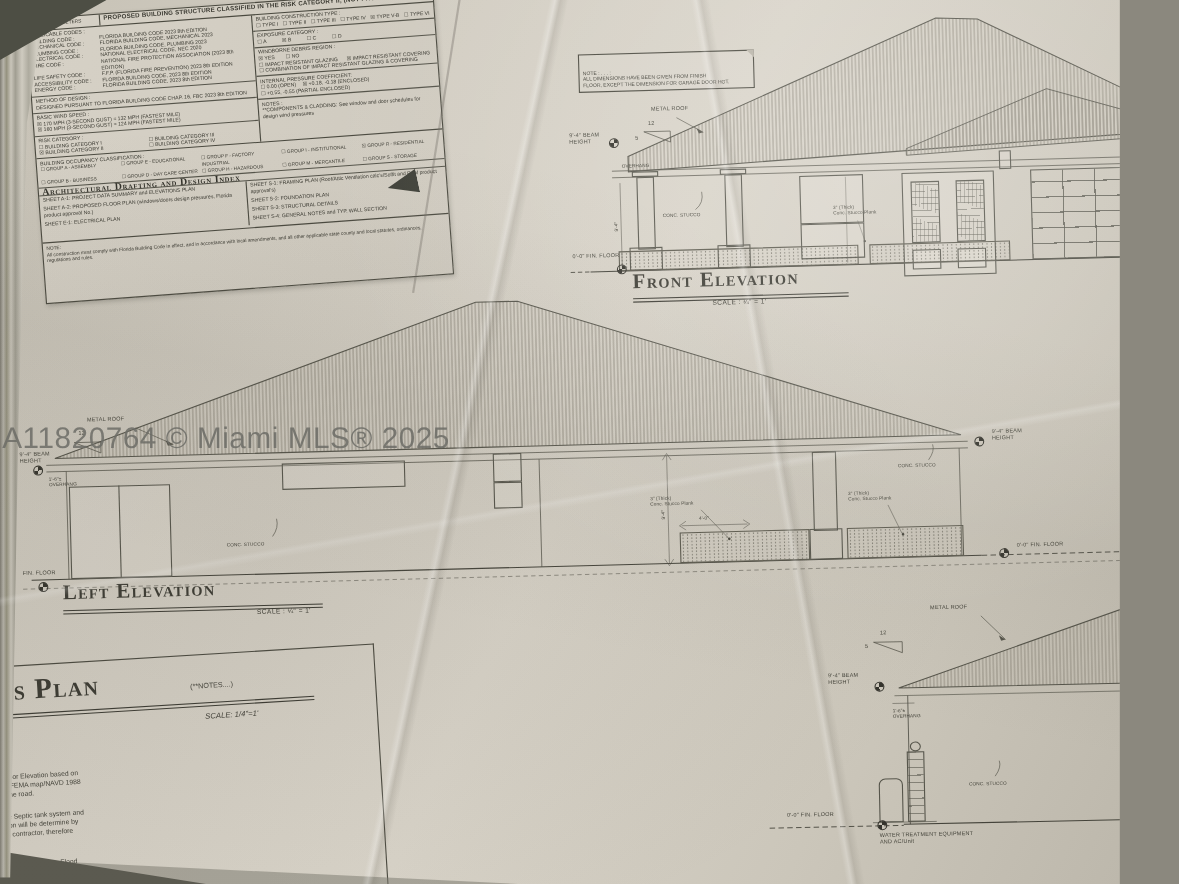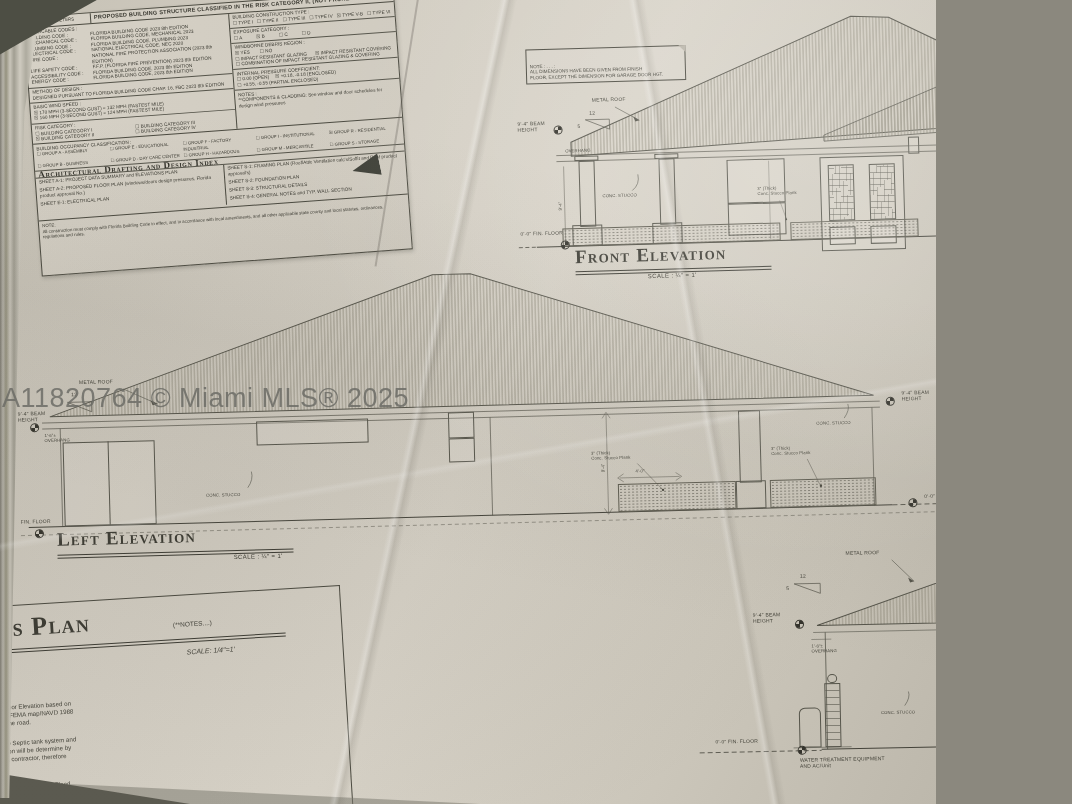--- a/index.html
+++ b/index.html
@@ -1,16 +1,16 @@
 <!DOCTYPE html>
 <html><head>
 <meta charset="utf-8">
 <style>
   html,body{margin:0;padding:0;background:#8b887e;}
-  #photo{position:relative;width:936px;height:804px;overflow:hidden;
+  #photo{position:relative;width:1018px;height:804px;overflow:hidden;
     font-family:"Liberation Sans",sans-serif;color:#45443b;
     background:linear-gradient(115deg,#c6c1b5 0%,#d2cdc2 28%,#d8d3c8 52%,#cbc6ba 78%,#bdb8ac 100%);}
   .abs{position:absolute;}
   .ni{pointer-events:none;}
   .ml{white-space:pre-line;}
   
   .lbl{font-size:5px;line-height:5.8px;letter-spacing:.2px;color:#45443b;white-space:pre-line;}
   .lbl4{font-size:4.3px;line-height:5px;letter-spacing:.1px;color:#45443b;white-space:pre-line;}
   .dtitle{font-family:"Liberation Serif",serif;font-variant:small-caps;font-weight:600;color:#3c3b33;letter-spacing:1.2px;}
   .rule{height:2px;border-top:1.4px solid #3c3b33;border-bottom:.6px solid #3c3b33;}

